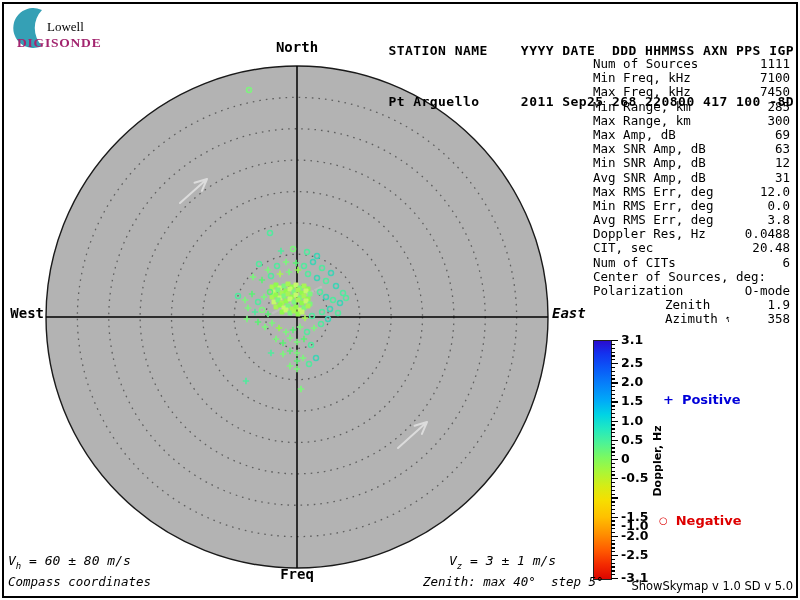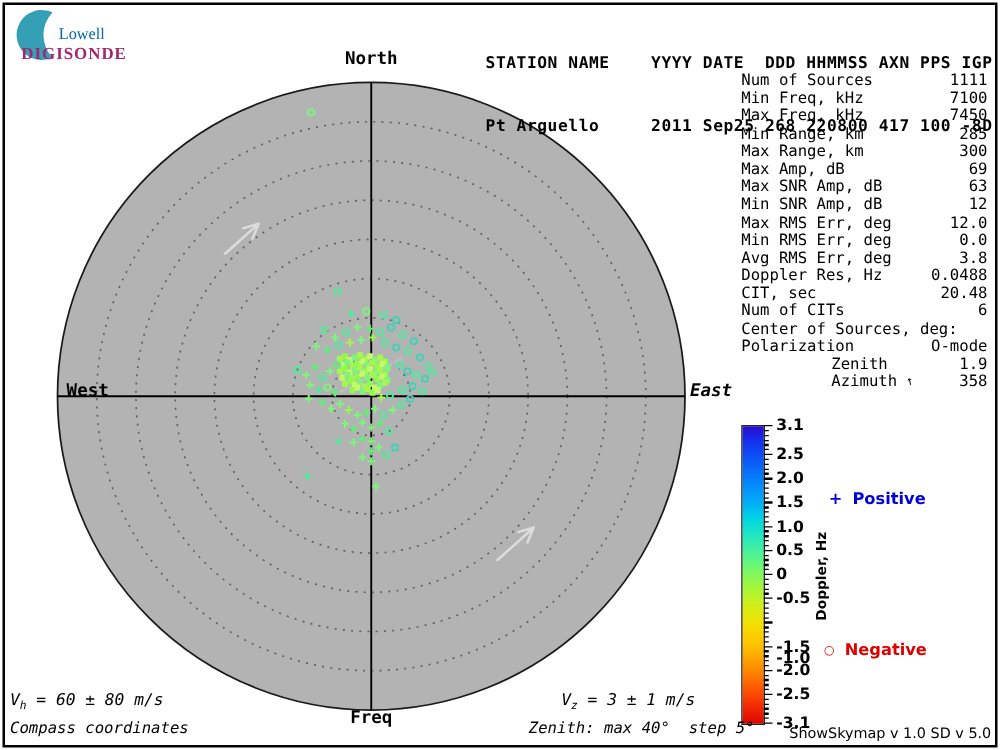--- a/index.html
+++ b/index.html
@@ -2,41 +2,41 @@
 <html><head>
 <meta charset="utf-8">
 <style>
   html,body{margin:0;padding:0;width:800px;height:600px;background:#fff;position:relative;overflow:hidden;
     font-family:"DejaVu Sans",sans-serif;-webkit-font-smoothing:antialiased;}
   .frame{position:absolute;inset:2px;border:2px solid #000;pointer-events:none;z-index:9;}
 
   
   .logo{position:absolute;left:10px;top:4px;width:110px;height:50px;z-index:3;}
   .logo svg{position:absolute;left:0;top:0;}
-  .logo-lowell{position:absolute;left:37px;top:15px;font:13px "Liberation Serif",serif;color:#0369a1;}
+  .logo-lowell{position:absolute;left:37px;top:15px;font:13px "Liberation Serif",serif;color:#000000;}
   .logo-digisonde{position:absolute;left:7px;top:31px;font:bold 13.5px "Liberation Serif",serif;
     letter-spacing:.8px;color:#a3256f;}
 
   
   .header{position:absolute;top:8px;right:6px;text-align:left;z-index:3;
     font:bold 13px "DejaVu Sans Mono",monospace;letter-spacing:.45px;line-height:17px;white-space:pre;color:#000;}
 
   
   .stats{position:absolute;left:593px;top:57px;width:197px;z-index:3;
     font:12.5px "DejaVu Sans Mono",monospace;line-height:14.2px;color:#000;}
   .srow{display:flex;justify-content:space-between;height:14.2px;white-space:pre;gap:8px;}
   .srow.indent .slabel{padding-left:72px;}
   .azarrow{display:inline-block;transform:rotate(-14deg);font-size:10px;margin-left:7px;position:relative;top:-1px;}
 
   
   #sky{position:absolute;left:0;top:0;z-index:1;}
   .compass{position:absolute;z-index:2;font:bold 14px "DejaVu Sans Mono",monospace;color:#000;}
   .c-north{left:297px;top:39px;transform:translateX(-50%);}
   .c-south{left:297px;top:566px;transform:translateX(-50%);}
-  .c-west{left:6px;top:305px;width:38px;text-align:right;margin-left:43px;}
+  .c-west{left:6px;top:305px;width:38px;text-align:right;}
   .c-east{left:552px;top:305px;font-style:italic;}
 
   
   .cbar{position:absolute;left:593px;top:340px;width:17px;height:238px;border:1px solid #222;z-index:3;}
   .cbar-anno{position:absolute;inset:0;z-index:3;pointer-events:none;}
   .ctick{position:absolute;height:1.3px;background:#000;}
   .clabel{position:absolute;left:621px;transform:translateY(-52%);font:bold 12.5px "DejaVu Sans",sans-serif;color:#000;}
   .doppler{position:absolute;left:657px;top:461px;transform:translate(-50%,-50%) rotate(-90deg);
     font:bold 11px "DejaVu Sans",sans-serif;white-space:nowrap;color:#000;z-index:3;}
   .legend{position:absolute;z-index:3;font:bold 13px "DejaVu Sans",sans-serif;white-space:nowrap;}
@@ -73,20 +73,21 @@
 
 <div class="stats">
     <div class="srow"><span class="slabel">Num of Sources</span><span class="sval">1111</span></div>
     <div class="srow"><span class="slabel">Min Freq, kHz</span><span class="sval">7100</span></div>
     <div class="srow"><span class="slabel">Max Freq, kHz</span><span class="sval">7450</span></div>
     <div class="srow"><span class="slabel">Min Range, km</span><span class="sval">285</span></div>
     <div class="srow"><span class="slabel">Max Range, km</span><span class="sval">300</span></div>
     <div class="srow"><span class="slabel">Max Amp, dB</span><span class="sval">69</span></div>
     <div class="srow"><span class="slabel">Max SNR Amp, dB</span><span class="sval">63</span></div>
     <div class="srow"><span class="slabel">Min SNR Amp, dB</span><span class="sval">12</span></div>
+    <div class="srow"><span class="slabel">Avg SNR Amp, dB</span><span class="sval">31</span></div>
     <div class="srow"><span class="slabel">Max RMS Err, deg</span><span class="sval">12.0</span></div>
     <div class="srow"><span class="slabel">Min RMS Err, deg</span><span class="sval">0.0</span></div>
     <div class="srow"><span class="slabel">Avg RMS Err, deg</span><span class="sval">3.8</span></div>
     <div class="srow"><span class="slabel">Doppler Res, Hz</span><span class="sval">0.0488</span></div>
     <div class="srow"><span class="slabel">CIT, sec</span><span class="sval">20.48</span></div>
     <div class="srow"><span class="slabel">Num of CITs</span><span class="sval">6</span></div>
     <div class="srow"><span class="slabel">Center of Sources, deg:</span><span class="sval"></span></div>
     <div class="srow"><span class="slabel">Polarization</span><span class="sval">O-mode</span></div>
     <div class="srow indent"><span class="slabel">Zenith</span><span class="sval">1.9</span></div>
     <div class="srow indent"><span class="slabel">Azimuth<span class="azarrow">↑</span></span><span class="sval">358</span></div>

